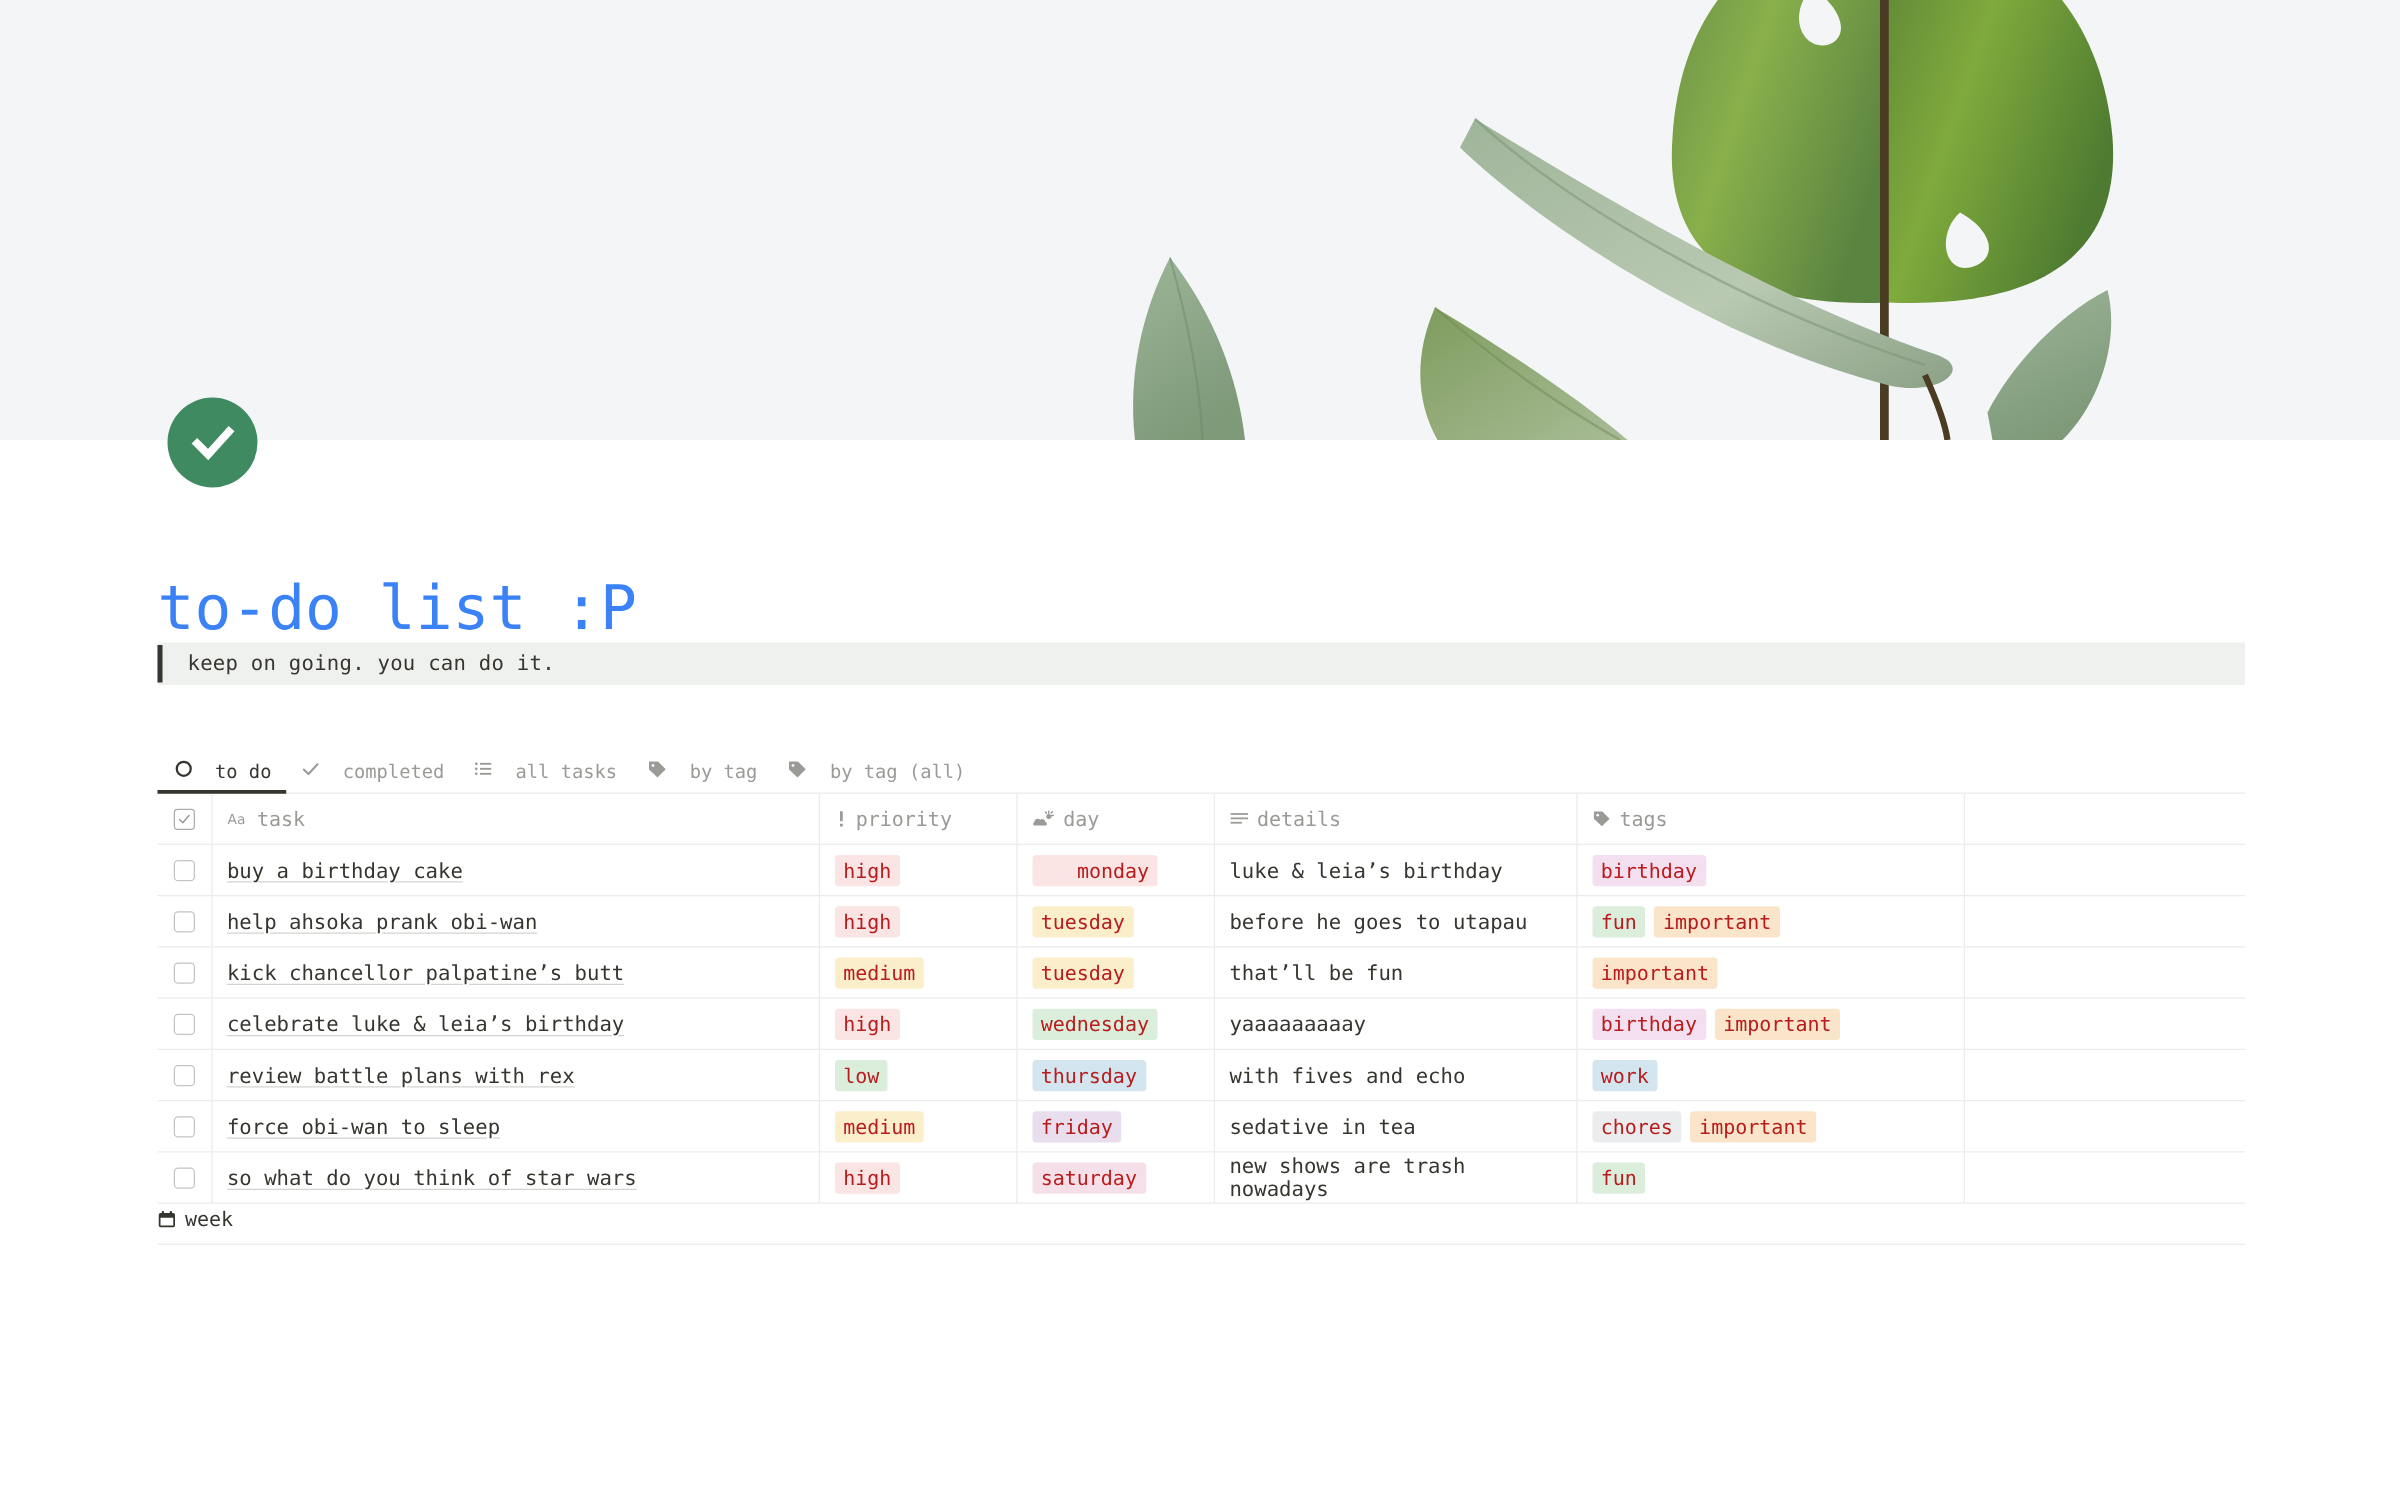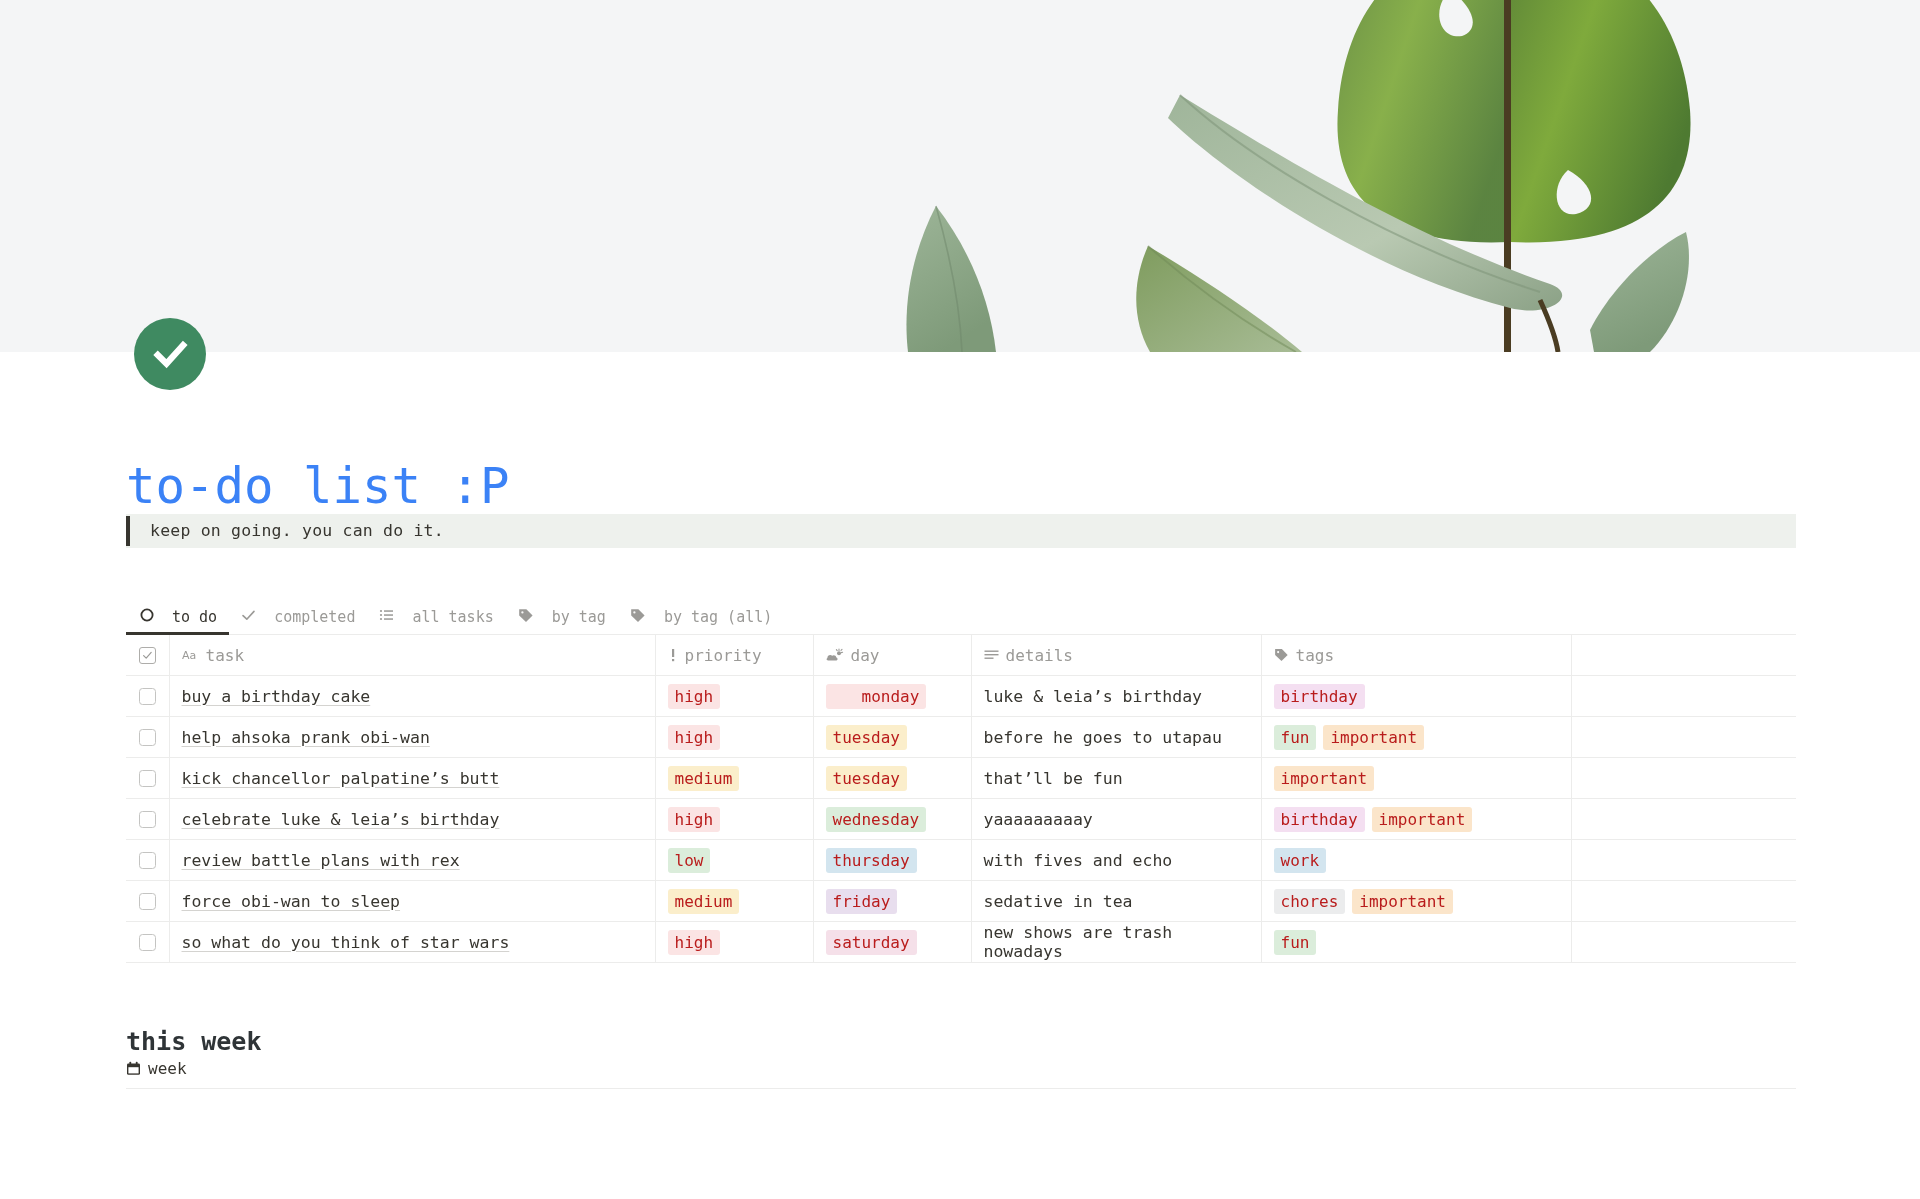--- a/index.html
+++ b/index.html
@@ -555,21 +555,20 @@
             <div class="tagcell">
           <span class="pill" style="background: rgb(219, 237, 219);">fun</span>
         </div>
           </td>
         <td></td>
       </tr>
 
     </tbody>
   </table>
 
-  <h2 class="sec-heading">this week</h2>
 
   <div class="subtab-row">
     <div class="subtab">
       <span>
         <svg width="15" height="15" viewBox="0 0 15 15">
           <rect x="1" y="2.4" width="13" height="11.4" rx="1.4" fill="#37352f"></rect>
           <rect x="2.4" y="6.2" width="10.2" height="6.2" fill="#ffffff"></rect>
           <rect x="3.4" y="0.8" width="1.8" height="3" rx="0.7" fill="#37352f"></rect>
           <rect x="9.8" y="0.8" width="1.8" height="3" rx="0.7" fill="#37352f"></rect>
         </svg>

